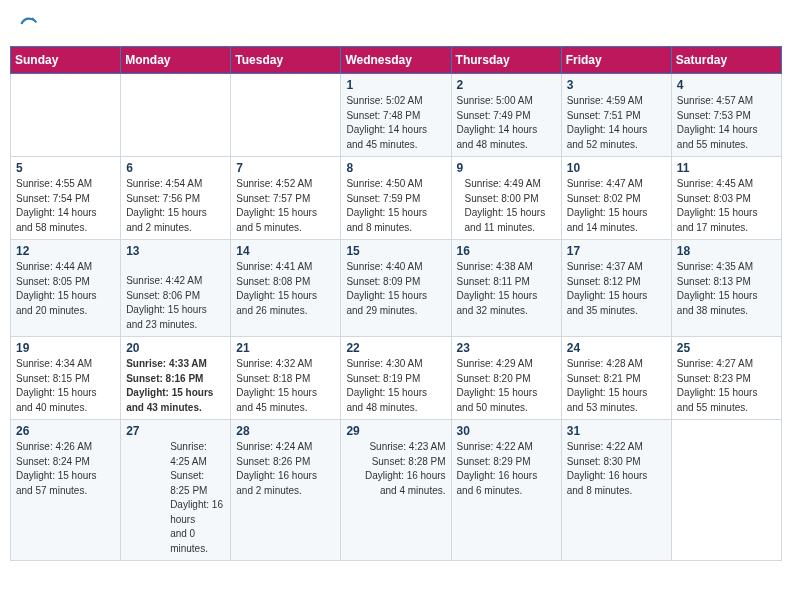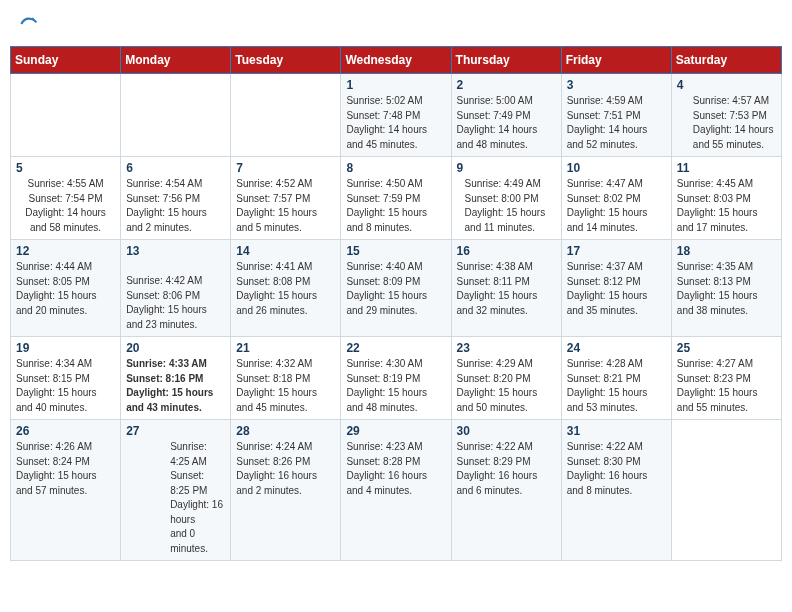--- a/index.html
+++ b/index.html
@@ -46,21 +46,21 @@
     .location {
       font-size: 14px;
       color: #444;
     }
     table {
       width: 100%;
       border-collapse: collapse;
       font-size: 10.5px;
     }
     thead tr {
-      background: #b91c1c;
+      background: #be185d;
       color: #fff;
     }
     thead th {
       padding: 6px 4px;
       text-align: left;
       font-weight: bold;
       font-size: 12px;
       border: 1px solid #2e7ab8;
     }
     tbody tr {
@@ -148,30 +148,30 @@
         </td>
         <td>
           <span class="day-num">3</span>
           <div class="day-info" style="white-space: pre-line;">Sunrise: 4:59 AM
 Sunset: 7:51 PM
 Daylight: 14 hours
 and 52 minutes.</div>
         </td>
         <td>
           <span class="day-num">4</span>
-          <div class="day-info" style="white-space: pre-line; margin-left: 16px;">Sunrise: 4:57 AM
+          <div class="day-info" style="white-space: pre-line;">Sunrise: 4:57 AM
 Sunset: 7:53 PM
 Daylight: 14 hours
 and 55 minutes.</div>
         </td>
       </tr>
       <tr>
         <td>
           <span class="day-num">5</span>
-          <div class="day-info" style="white-space: pre-line; text-align: center;">Sunrise: 4:55 AM
+          <div class="day-info" style="white-space: pre-line;">Sunrise: 4:55 AM
 Sunset: 7:54 PM
 Daylight: 14 hours
 and 58 minutes.</div>
         </td>
         <td>
           <span class="day-num">6</span>
           <div class="day-info" style="white-space: pre-line;">Sunrise: 4:54 AM
 Sunset: 7:56 PM
 Daylight: 15 hours
 and 2 minutes.</div>
@@ -331,21 +331,21 @@
         </td>
         <td>
           <span class="day-num">28</span>
           <div class="day-info" style="white-space: pre-line;">Sunrise: 4:24 AM
 Sunset: 8:26 PM
 Daylight: 16 hours
 and 2 minutes.</div>
         </td>
         <td>
           <span class="day-num">29</span>
-          <div class="day-info" style="white-space: pre-line;">Sunrise: 4:23 AM
+          <div class="day-info" style="white-space: pre-line; text-align: right;">Sunrise: 4:23 AM
 Sunset: 8:28 PM
 Daylight: 16 hours
 and 4 minutes.</div>
         </td>
         <td>
           <span class="day-num">30</span>
           <div class="day-info" style="white-space: pre-line;">Sunrise: 4:22 AM
 Sunset: 8:29 PM
 Daylight: 16 hours
 and 6 minutes.</div>

